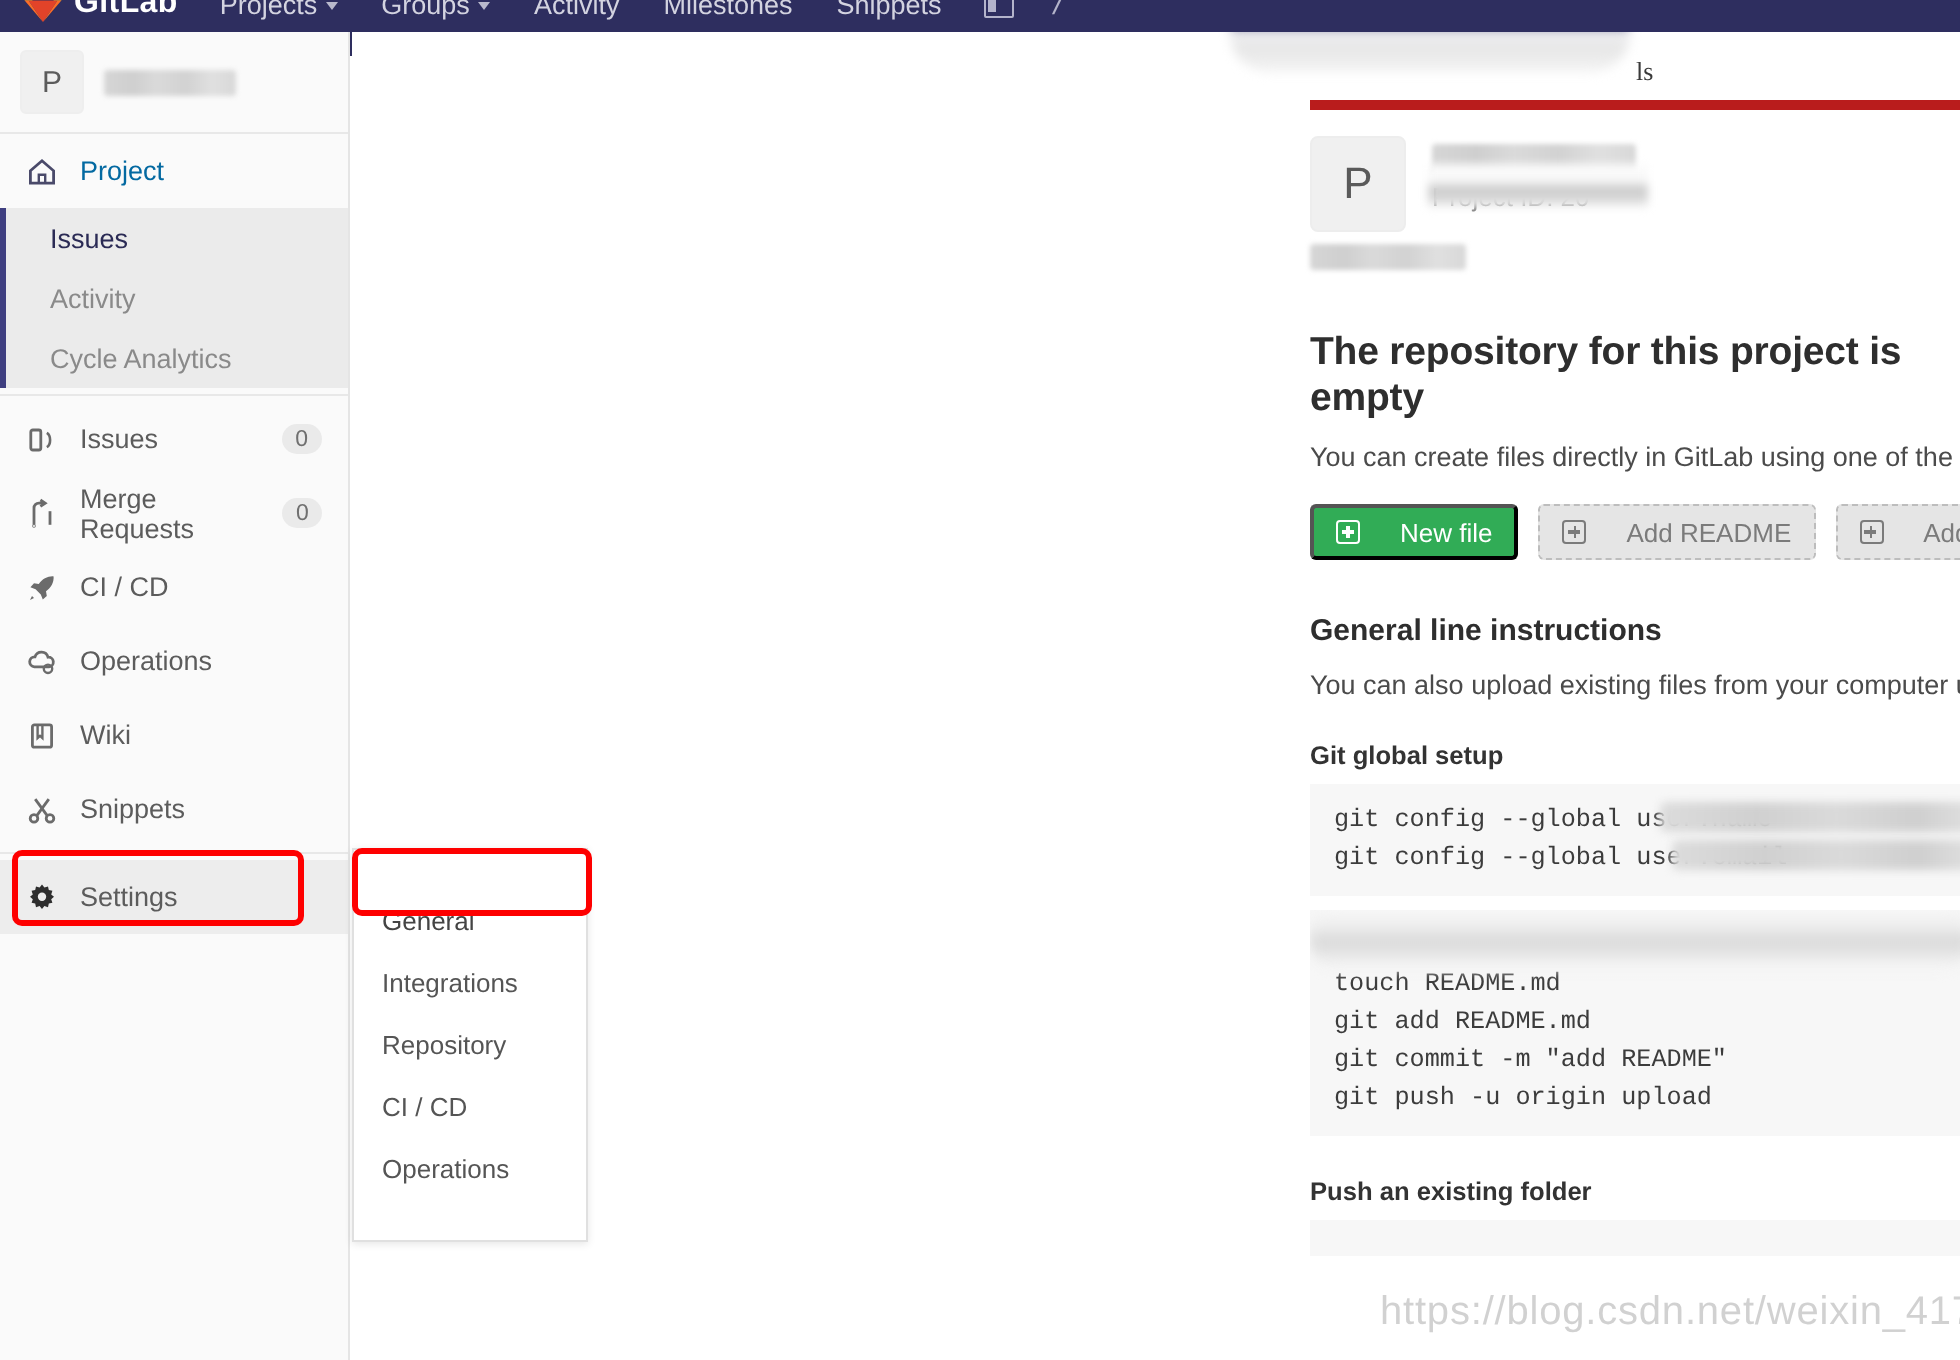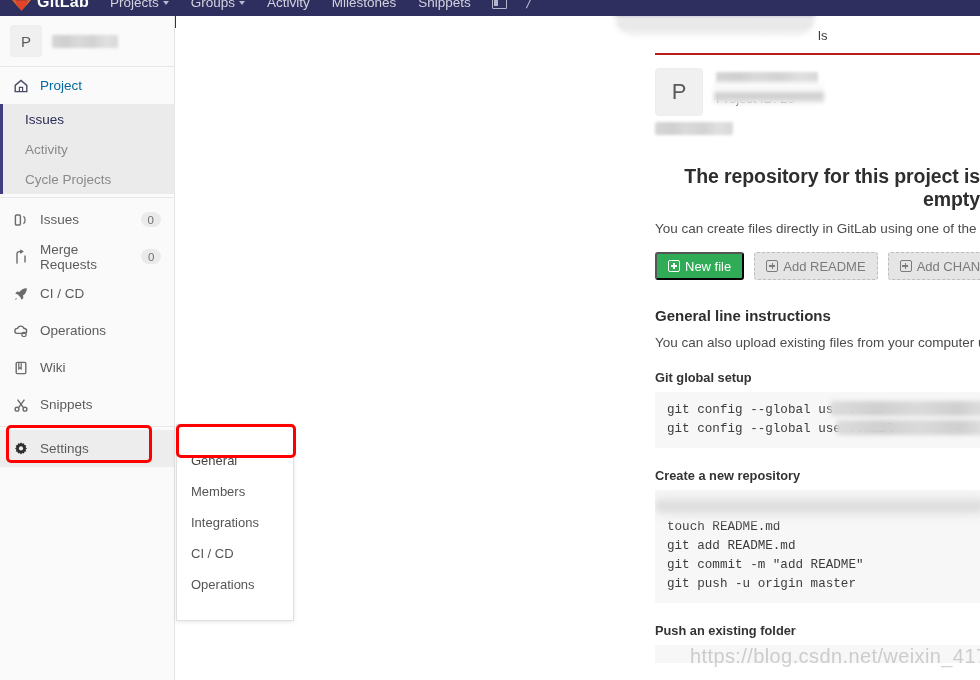--- a/index.html
+++ b/index.html
@@ -139,21 +139,21 @@
   #main {
     position: absolute; left: 176px; top: 16px;
     width: 804px; height: 664px; background: #fff; overflow: hidden;
   }
   #content {
     position: absolute; left: 479px; top: 0; width: 325px;
   }
 
   
   #proj-topbar {
-    position: relative; height: 39px; border-bottom: 2px solid #b91c1c;
+    position: relative; height: 39px; border-bottom: 5px solid #b91c1c; font-family: Liberation Serif, serif;
   }
   #proj-topbar .pill-blur {
     position: absolute; left: -40px; top: -18px;
     width: 200px; height: 38px; border-radius: 19px;
     background: linear-gradient(180deg,#4b4b80 0%,#55557f 36%,
                 #f2f2f4 47%,#e6e6e6 68%,#f4f4f4 100%);
     filter: blur(2.6px);
   }
   #proj-topbar .frag {
     position: absolute; left: 163px; top: 12px;
@@ -192,31 +192,30 @@
   #license-row a { color: #1b69b6; text-decoration: none; }
   .scale-ico { width: 14px; height: 14px; flex: 0 0 auto; }
 
   .blur-line-1 { width: 78px; height: 13px; margin-top: 6px; }
 
   
   #empty-repo { margin-top: 30px; }
   h2.repo-title {
     font-size: 19.5px; font-weight: bold; color: #2e2e2e;
     letter-spacing: -.1px;
-    text-align: right;
   }
   p.repo-sub {
     margin-top: 10px; font-size: 13.5px; color: #4b4b4b;
     white-space: nowrap;
   }
   #btn-row {
     margin-top: 16px; display: flex; gap: 10px; white-space: nowrap;
   }
   .btn {
-    height: 28px; display: inline-flex; align-items: center; gap: 5px;
+    height: 28px; display: inline-flex; align-items: center; gap: 20px;
     padding: 0 11px; font-size: 13px; border-radius: 3px;
     white-space: nowrap;
   }
   .btn-primary { background: #31ac56; color: #fff; }
   .btn-dashed {
     border: 1px dashed #bdbdbd; color: #7b7b7b; background: #e5e5e5;
   }
   .plus-box {
     width: 12px; height: 12px; border: 1.4px solid currentColor;
     border-radius: 2px; position: relative; flex: 0 0 auto;
@@ -336,21 +335,21 @@
     </div>
 
     <div class="subgroup">
       <div class="sub-row active">
         <span>Issues</span>
       </div>
       <div class="sub-row">
         <span>Activity</span>
       </div>
       <div class="sub-row">
-        <span>Cycle Projects</span>
+        <span>Cycle Analytics</span>
       </div>
     </div>
 
     <div class="nav-sep"></div>
 
     <div class="nav-row">
       <span class="g">
         <svg viewBox="0 0 16 16" width="16" height="16" fill="none" stroke="#6b6b6b" stroke-width="1.4">
           <rect x="2.4" y="3" width="5" height="10" rx="1"></rect>
           <path d="M10.4 4.4 C12.6 5.6 12.6 10.4 10.4 11.6" stroke-width="1.3"></path>
@@ -434,24 +433,24 @@
     </div>
 
   </div>
 </div>
 
 <div id="flyout">
   <div class="fly-row first">
     <span>General</span>
   </div>
   <div class="fly-row">
-    <span>Members</span>
+    <span>Integrations</span>
   </div>
   <div class="fly-row">
-    <span>Integrations</span>
+    <span>Repository</span>
   </div>
   <div class="fly-row">
     <span>CI / CD</span>
   </div>
   <div class="fly-row">
     <span>Operations</span>
   </div>
 </div>
 
 <div id="main">
@@ -496,26 +495,25 @@
     </div>
 
     <div id="cli">
       <h3 class="cli-title">General line instructions</h3>
       <p class="cli-sub">You can also upload existing files from your computer using the instructions below.</p>
 
       <h4 class="blk-title">Git global setup</h4>
       <pre class="code"><span>git config --global user.name</span>
 <span>git config --global user.email</span><span class="cb" id="blur-name"></span><span class="cb" id="blur-email"></span></pre>
 
-      <h4 class="blk-title">Create a new repository</h4>
       <pre class="code"><span class="dim-line">cd pams_user</span>
 <span>touch README.md</span>
 <span>git add README.md</span>
 <span>git commit -m "add README"</span>
-<span>git push -u origin master</span><span class="cb" id="blur-newrepo"></span></pre>
+<span>git push -u origin upload</span><span class="cb" id="blur-newrepo"></span></pre>
 
       <h4 class="blk-title">Push an existing folder</h4>
       <pre class="code">
 </pre>
     </div>
 
   </div>
 </div>
 
 <div class="annot" id="annot-settings"></div>

